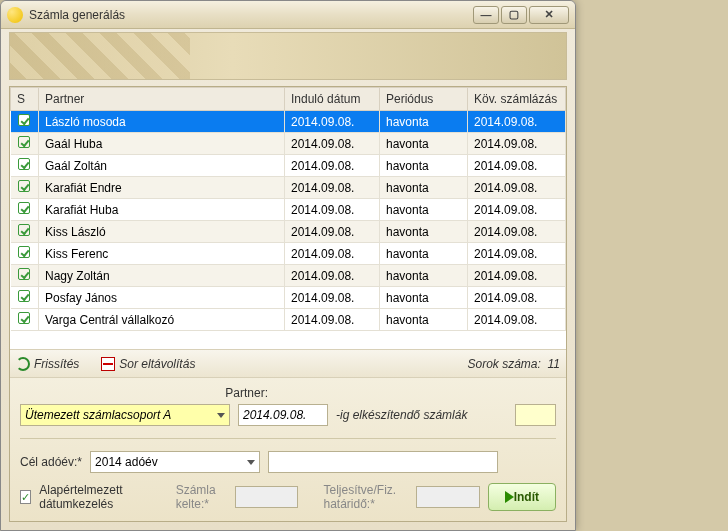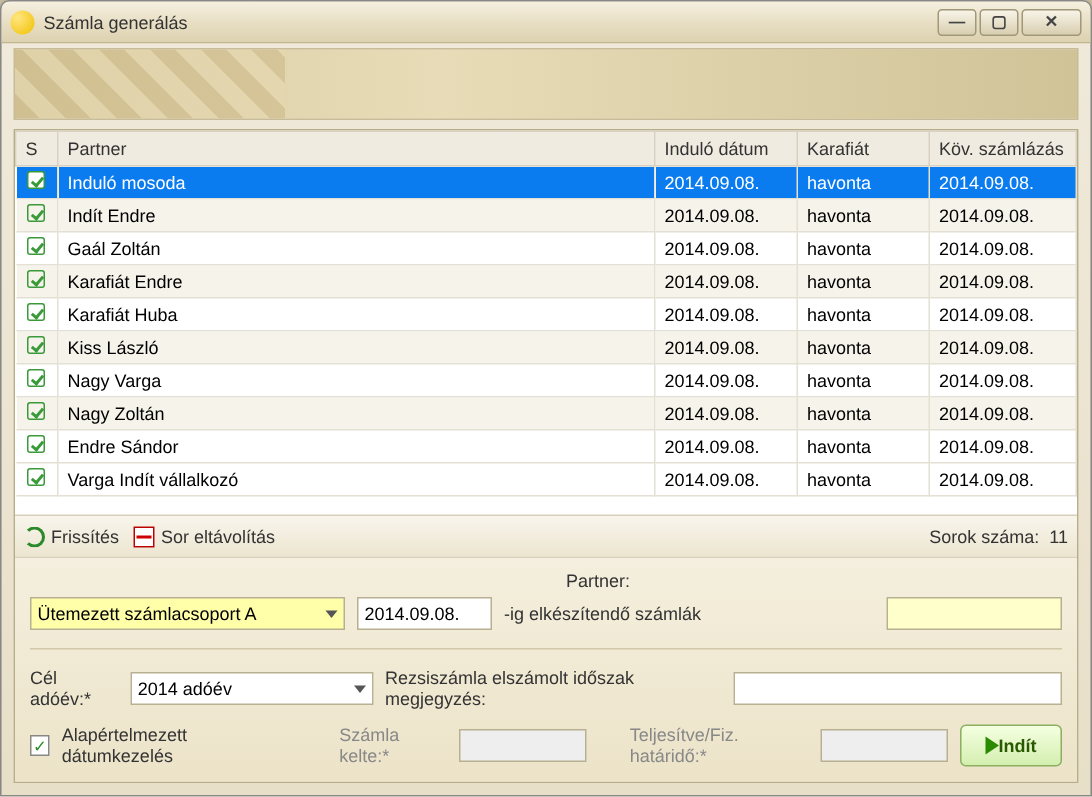--- a/index.html
+++ b/index.html
@@ -1,18 +1,18 @@
 <!DOCTYPE html>
 <html><head>
 <meta charset="utf-8">
 <style>
 * { box-sizing: border-box; margin: 0; padding: 0; font-family: "Segoe UI", Tahoma, sans-serif; font-size: 12px; }
 body { background: #d4c9a8; width: 728px; height: 531px; overflow: hidden; }
 
-.window { width: 728px; height: 531px; background: linear-gradient(to bottom, #f0eadb, #e8dfc8); border: 1px solid #888; border-radius: 6px 6px 0 0; display: flex; flex-direction: column; box-shadow: 0 0 8px rgba(0,0,0,0.3); }
+.window { width: 576px; height: 531px; background: linear-gradient(to bottom, #f0eadb, #e8dfc8); border: 1px solid #888; border-radius: 6px 6px 0 0; display: flex; flex-direction: column; box-shadow: 0 0 8px rgba(0,0,0,0.3); }
 
 .titlebar { height: 28px; background: linear-gradient(to bottom, #f5f0e0 0%, #e8dfc5 50%, #ddd2b0 100%); border-bottom: 1px solid #c0b590; display: flex; align-items: center; padding: 0 6px; border-radius: 6px 6px 0 0; }
 .titlebar .app-icon { width: 16px; height: 16px; background: radial-gradient(circle at 30% 30%, #ffe680, #f0c000); border-radius: 50%; margin-right: 6px; }
 .titlebar .title { color: #333; flex: 1; }
 .titlebar .win-btns { display: flex; gap: 2px; }
 .titlebar .win-btn { width: 26px; height: 18px; background: linear-gradient(to bottom, #f8f4e8, #d8ceb0); border: 1px solid #a09878; border-radius: 3px; display: flex; align-items: center; justify-content: center; color: #444; font-weight: bold; font-size: 11px; cursor: pointer; }
 .titlebar .win-btn.close{ width:40px;}
 
 .banner { height: 48px; background: linear-gradient(to right, #d8cba0 0%, #e8dcb8 40%, #d0c398 100%); margin: 3px 8px 0 8px; border: 1px solid #c8bc98; position: relative; overflow: hidden; }
 .banner::before { content: ""; position: absolute; left: 0; top: 0; width: 180px; height: 100%; background: repeating-linear-gradient(45deg, rgba(200,180,130,0.5) 0 12px, rgba(230,215,175,0.5) 12px 24px); }
@@ -23,21 +23,21 @@
 table { width: 100%; border-collapse: collapse; table-layout: fixed; }
 th { background: #f0ebe0; text-align: left; padding: 4px 6px; border: 1px solid #d8d0c0; font-weight: normal; color: #333; height: 22px; }
 td { padding: 3px 6px; border-bottom: 1px solid #e4e0d4; border-right: 1px solid #e4e0d4; height: 22px; white-space: nowrap; overflow: hidden; }
 tr.selected td { background: #0a7cf0; color: #fff; }
 tr.alt td { background: #f6f3ea; }
 .status-cell { text-align: center; }
 .status-ico { display:inline-block; width:12px; height:12px; border:1px solid #3a9a3a; border-radius:2px; position:relative; }
 .status-ico::after { content:""; position:absolute; left:2px; top:3px; width:6px; height:3px; border-left:2px solid #3a9a3a; border-bottom:2px solid #3a9a3a; transform:rotate(-50deg); }
 tr.selected .status-ico{ background:#fff; }
 
-.toolbar { height: 28px; background: linear-gradient(to bottom,#f8f5ec,#ece5d0); border-top:1px solid #d8d0b8; display:flex; align-items:center; padding:12px 6px; gap:10px; }
+.toolbar { height: 28px; background: linear-gradient(to bottom,#f8f5ec,#ece5d0); border-top:1px solid #d8d0b8; display:flex; align-items:center; padding:12px 6px; gap:22px;font-style:italic; }
 .tbtn { display:flex; align-items:center; gap:4px; cursor:pointer; color:#333; }
 .tbtn .ico { width:14px; height:14px; }
 .ico-refresh { border:2px solid #2a8a2a; border-left-color:transparent; border-radius:50%; }
 .ico-remove { background:#fff; border:1px solid #b00; position:relative;}
 .ico-remove::after{content:"";position:absolute;left:1px;right:1px;top:5px;height:2px;background:#c00;}
 .spacer{flex:1;}
 .rowcount{color:#333;}
 
 .panel { background: linear-gradient(to bottom,#f4efde,#ece3c8); border-top:1px solid #d8d0b8; padding:8px 10px 10px 10px; display:flex; flex-direction:column; gap:10px;}
 .row{display:flex; align-items:center; gap:8px;}
@@ -83,35 +83,35 @@
             <col class="col-p">
             <col class="col-d">
             <col class="col-per">
             <col class="col-n">
           </colgroup>
         <thead>
           <tr>
             <th>S</th>
             <th>Partner</th>
             <th>Induló dátum</th>
-            <th>Karafiát</th>
+            <th>Periódus</th>
             <th>Köv. számlázás</th>
           </tr>
         </thead>
         <tbody id="tbody">
             <tr class="selected">
               <td class="status-cell"><span class="status-ico"></span></td>
-              <td>Induló mosoda</td>
-              <td>2014.09.08.</td>
-              <td>havonta</td>
-              <td>2014.09.08.</td>
-            </tr>
-            <tr class="alt">
-              <td class="status-cell"><span class="status-ico"></span></td>
-              <td>Indít Endre</td>
+              <td>László mosoda</td>
+              <td>2014.09.08.</td>
+              <td>havonta</td>
+              <td>2014.09.08.</td>
+            </tr>
+            <tr class="alt">
+              <td class="status-cell"><span class="status-ico"></span></td>
+              <td>Gaál Huba</td>
               <td>2014.09.08.</td>
               <td>havonta</td>
               <td>2014.09.08.</td>
             </tr>
             <tr>
               <td class="status-cell"><span class="status-ico"></span></td>
               <td>Gaál Zoltán</td>
               <td>2014.09.08.</td>
               <td>havonta</td>
               <td>2014.09.08.</td>
@@ -132,42 +132,42 @@
             </tr>
             <tr class="alt">
               <td class="status-cell"><span class="status-ico"></span></td>
               <td>Kiss László</td>
               <td>2014.09.08.</td>
               <td>havonta</td>
               <td>2014.09.08.</td>
             </tr>
             <tr>
               <td class="status-cell"><span class="status-ico"></span></td>
-              <td>Nagy Varga</td>
+              <td>Kiss Ferenc</td>
               <td>2014.09.08.</td>
               <td>havonta</td>
               <td>2014.09.08.</td>
             </tr>
             <tr class="alt">
               <td class="status-cell"><span class="status-ico"></span></td>
               <td>Nagy Zoltán</td>
               <td>2014.09.08.</td>
               <td>havonta</td>
               <td>2014.09.08.</td>
             </tr>
             <tr>
               <td class="status-cell"><span class="status-ico"></span></td>
-              <td>Endre Sándor</td>
-              <td>2014.09.08.</td>
-              <td>havonta</td>
-              <td>2014.09.08.</td>
-            </tr>
-            <tr>
-              <td class="status-cell"><span class="status-ico"></span></td>
-              <td>Varga Indít vállalkozó</td>
+              <td>Posfay János</td>
+              <td>2014.09.08.</td>
+              <td>havonta</td>
+              <td>2014.09.08.</td>
+            </tr>
+            <tr>
+              <td class="status-cell"><span class="status-ico"></span></td>
+              <td>Varga Centrál vállalkozó</td>
               <td>2014.09.08.</td>
               <td>havonta</td>
               <td>2014.09.08.</td>
             </tr>
           </tbody>
       </table>
     </div>
 
     <div class="toolbar">
       <div class="tbtn">
@@ -185,21 +185,21 @@
       </div>
     </div>
 
     <div class="panel">
       <div>
         <div class="row">
           <div style="flex:1"></div>
           <span class="lbl">Partner:</span>
           <div style="width:280px"></div>
         </div>
-        <div class="row" style="margin-top:4px;">
+        <div class="row" style="margin-top:4px;font-style:italic;">
           <div class="dropdown yellow wide1">
             <span>Ütemezett számlacsoport A</span>
             <span class="dd-arrow"></span>
           </div>
           <div class="datein date1">
             <span>2014.09.08.</span>
           </div>
           <span class="lbl">-ig elkészítendő számlák</span>
           <div style="flex:1"></div>
           <div class="textin part-field" style="width:280px"></div>
@@ -207,21 +207,20 @@
       </div>
 
       <div class="hr"></div>
 
       <div class="row">
         <span class="lbl">Cél adóév:*</span>
         <div class="dropdown yearsel">
           <span>2014 adóév</span>
           <span class="dd-arrow"></span>
         </div>
-        <span class="lbl">Rezsiszámla elszámolt időszak megjegyzés:</span>
         <div class="textin tx-long"></div>
       </div>
 
       <div class="row">
         <span class="chk"></span>
         <span class="lbl">Alapértelmezett dátumkezelés</span>
         <span style="width:20px"></span>
         <span class="lbl" style="color:#888">Számla kelte:*</span>
         <div class="datein small-date"></div>
         <span style="width:14px"></span>

